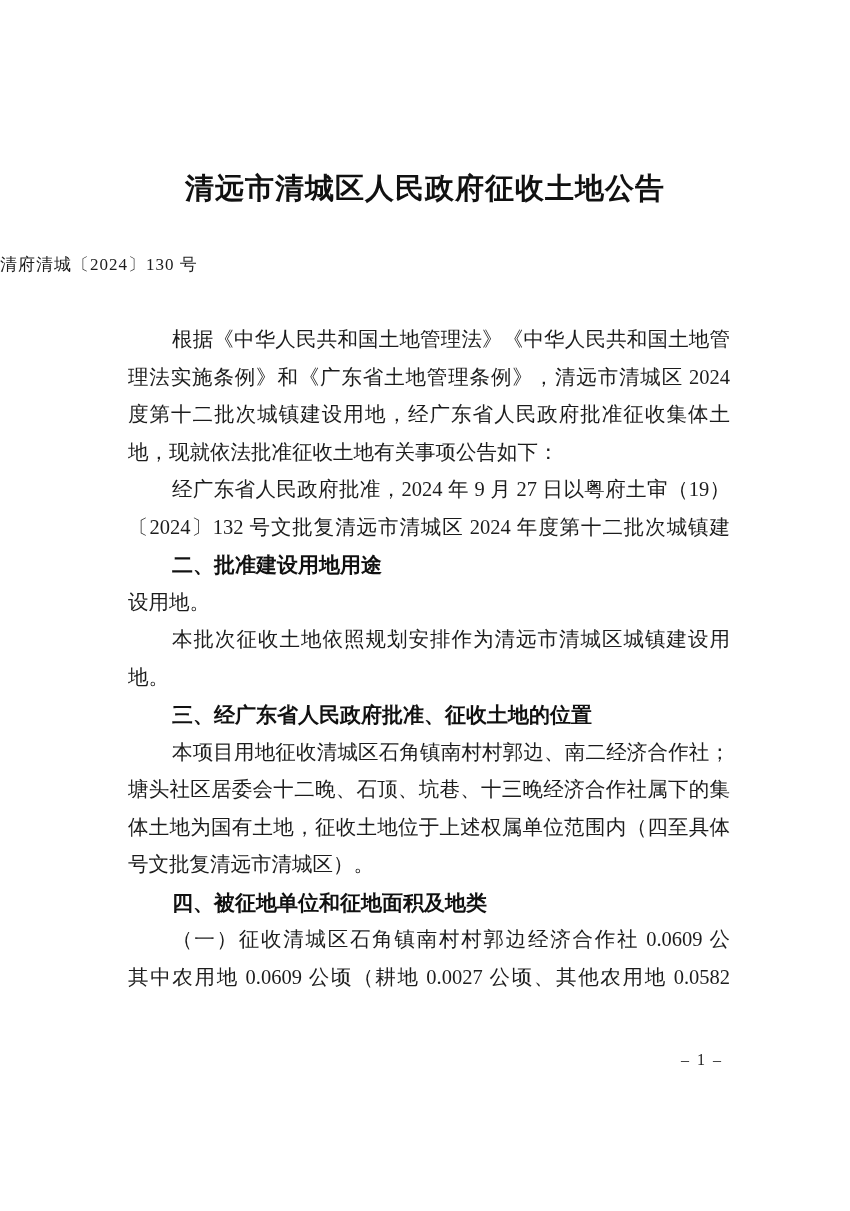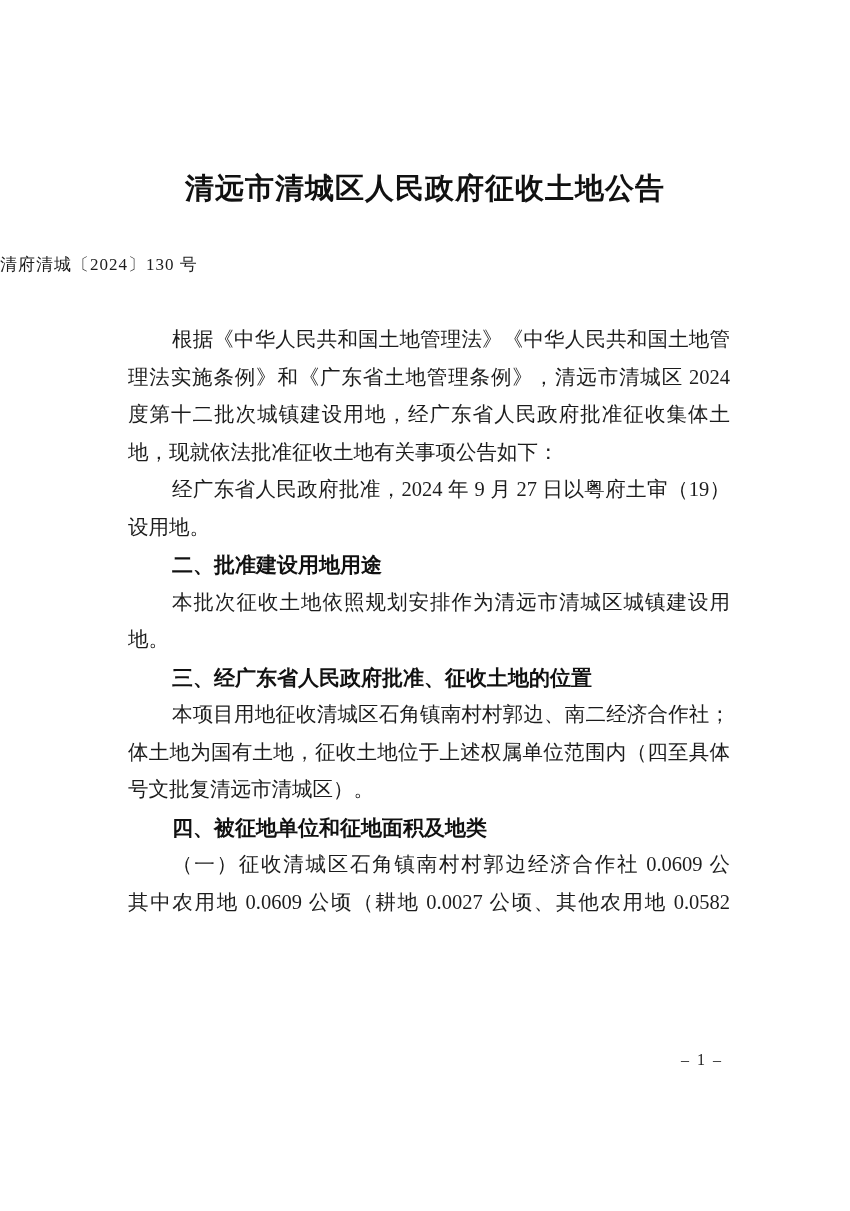--- a/index.html
+++ b/index.html
@@ -83,26 +83,28 @@
 
 <div class="page">
   <h1 class="title">清远市清城区人民政府征收土地公告</h1>
   <div class="docnum">清府清城〔2024〕130 号</div>
   <div class="doc-body" id="doc-body">
       <div class="line first">根据《中华人民共和国土地管理法》《中华人民共和国土地管</div>
       <div class="line">理法实施条例》和《广东省土地管理条例》，清远市清城区 2024 年</div>
       <div class="line">度第十二批次城镇建设用地，经广东省人民政府批准征收集体土</div>
       <div class="line endfree">地，现就依法批准征收土地有关事项公告如下：</div>
       <div class="line first">经广东省人民政府批准，2024 年 9 月 27 日以粤府土审（19）</div>
+      <div class="line">〔2024〕132 号文批复清远市清城区 2024 年度第十二批次城镇建</div>
+      <div class="line heading first endfree">二、批准建设用地用途</div>
       <div class="line endfree">设用地。</div>
-      <div class="line heading first endfree">二、批准建设用地用途</div>
       <div class="line first">本批次征收土地依照规划安排作为清远市清城区城镇建设用</div>
       <div class="line endfree">地。</div>
       <div class="line heading first endfree">三、经广东省人民政府批准、征收土地的位置</div>
       <div class="line first">本项目用地征收清城区石角镇南村村郭边、南二经济合作社；</div>
+      <div class="line">塘头社区居委会十二晚、石顶、坑巷、十三晚经济合作社属下的集</div>
       <div class="line">体土地为国有土地，征收土地位于上述权属单位范围内（四至具体</div>
       <div class="line endfree">号文批复清远市清城区）。</div>
       <div class="line heading first endfree">四、被征地单位和征地面积及地类</div>
       <div class="line first">（一）征收清城区石角镇南村村郭边经济合作社 0.0609 公顷，</div>
       <div class="line">其中农用地 0.0609 公顷（耕地 0.0027 公顷、其他农用地 0.0582</div>
     </div>
   <div class="pagenum">– 1 –</div>
 </div>
 
 </body></html>

